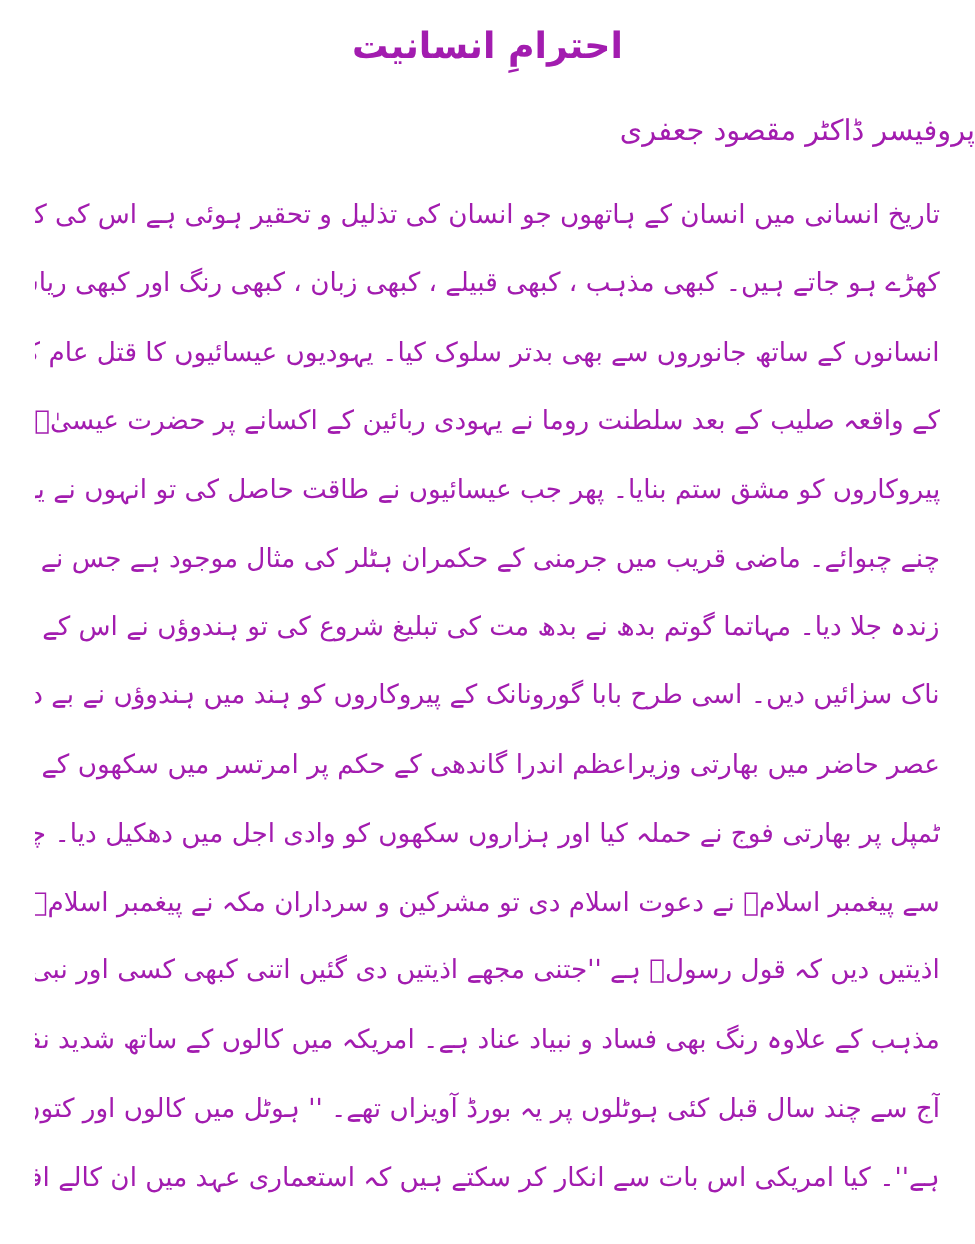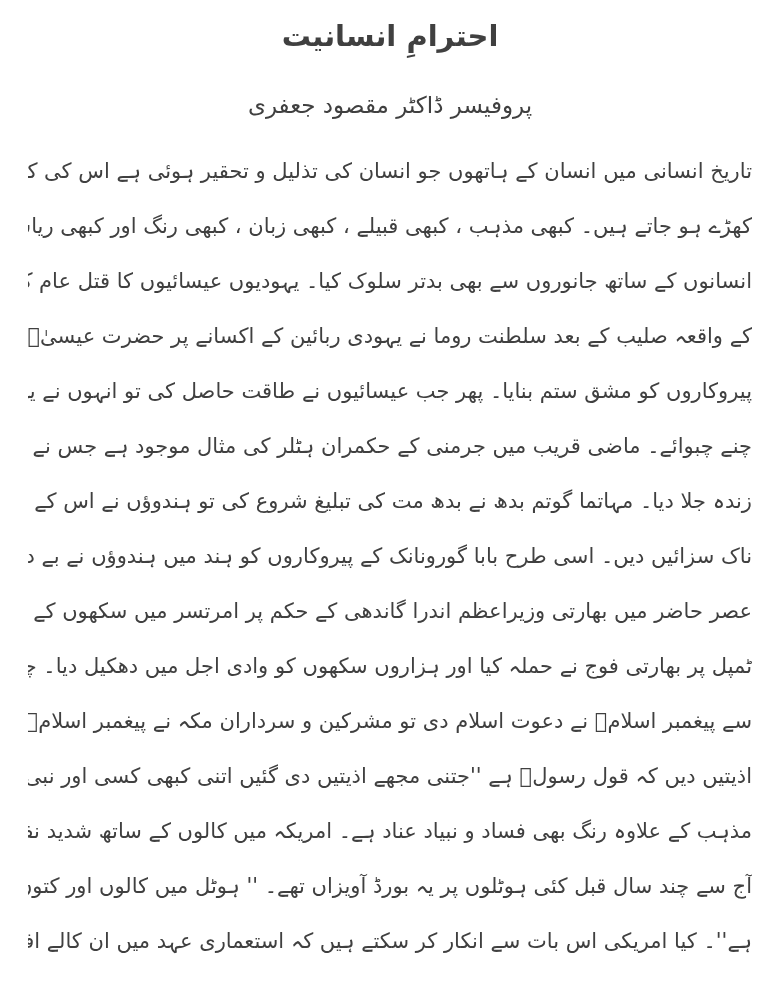--- a/index.html
+++ b/index.html
@@ -8,33 +8,33 @@
     background: #ffffff;
   }
   .page {
     position: relative;
     width: 780px;
     height: 995px;
     background: #ffffff;
     overflow: hidden;
     direction: rtl;
     font-family: "DejaVu Sans", sans-serif;
-    color: #404040;
+    color: #a21caf;
   }
   .doc-title {
     margin-top: 16px;
     text-align: center;
     font-size: 29px;
     font-weight: bold;
     line-height: 40px;
     direction: rtl;
   }
   .doc-author {
     margin-top: 32px;
-    text-align: center;
+    text-align: right;
     font-size: 23px;
     font-weight: normal;
     line-height: 34px;
     direction: rtl;
   }
   .doc-body {
     margin-top: 22px;
     padding: 0 28px;
     direction: rtl;
   }

